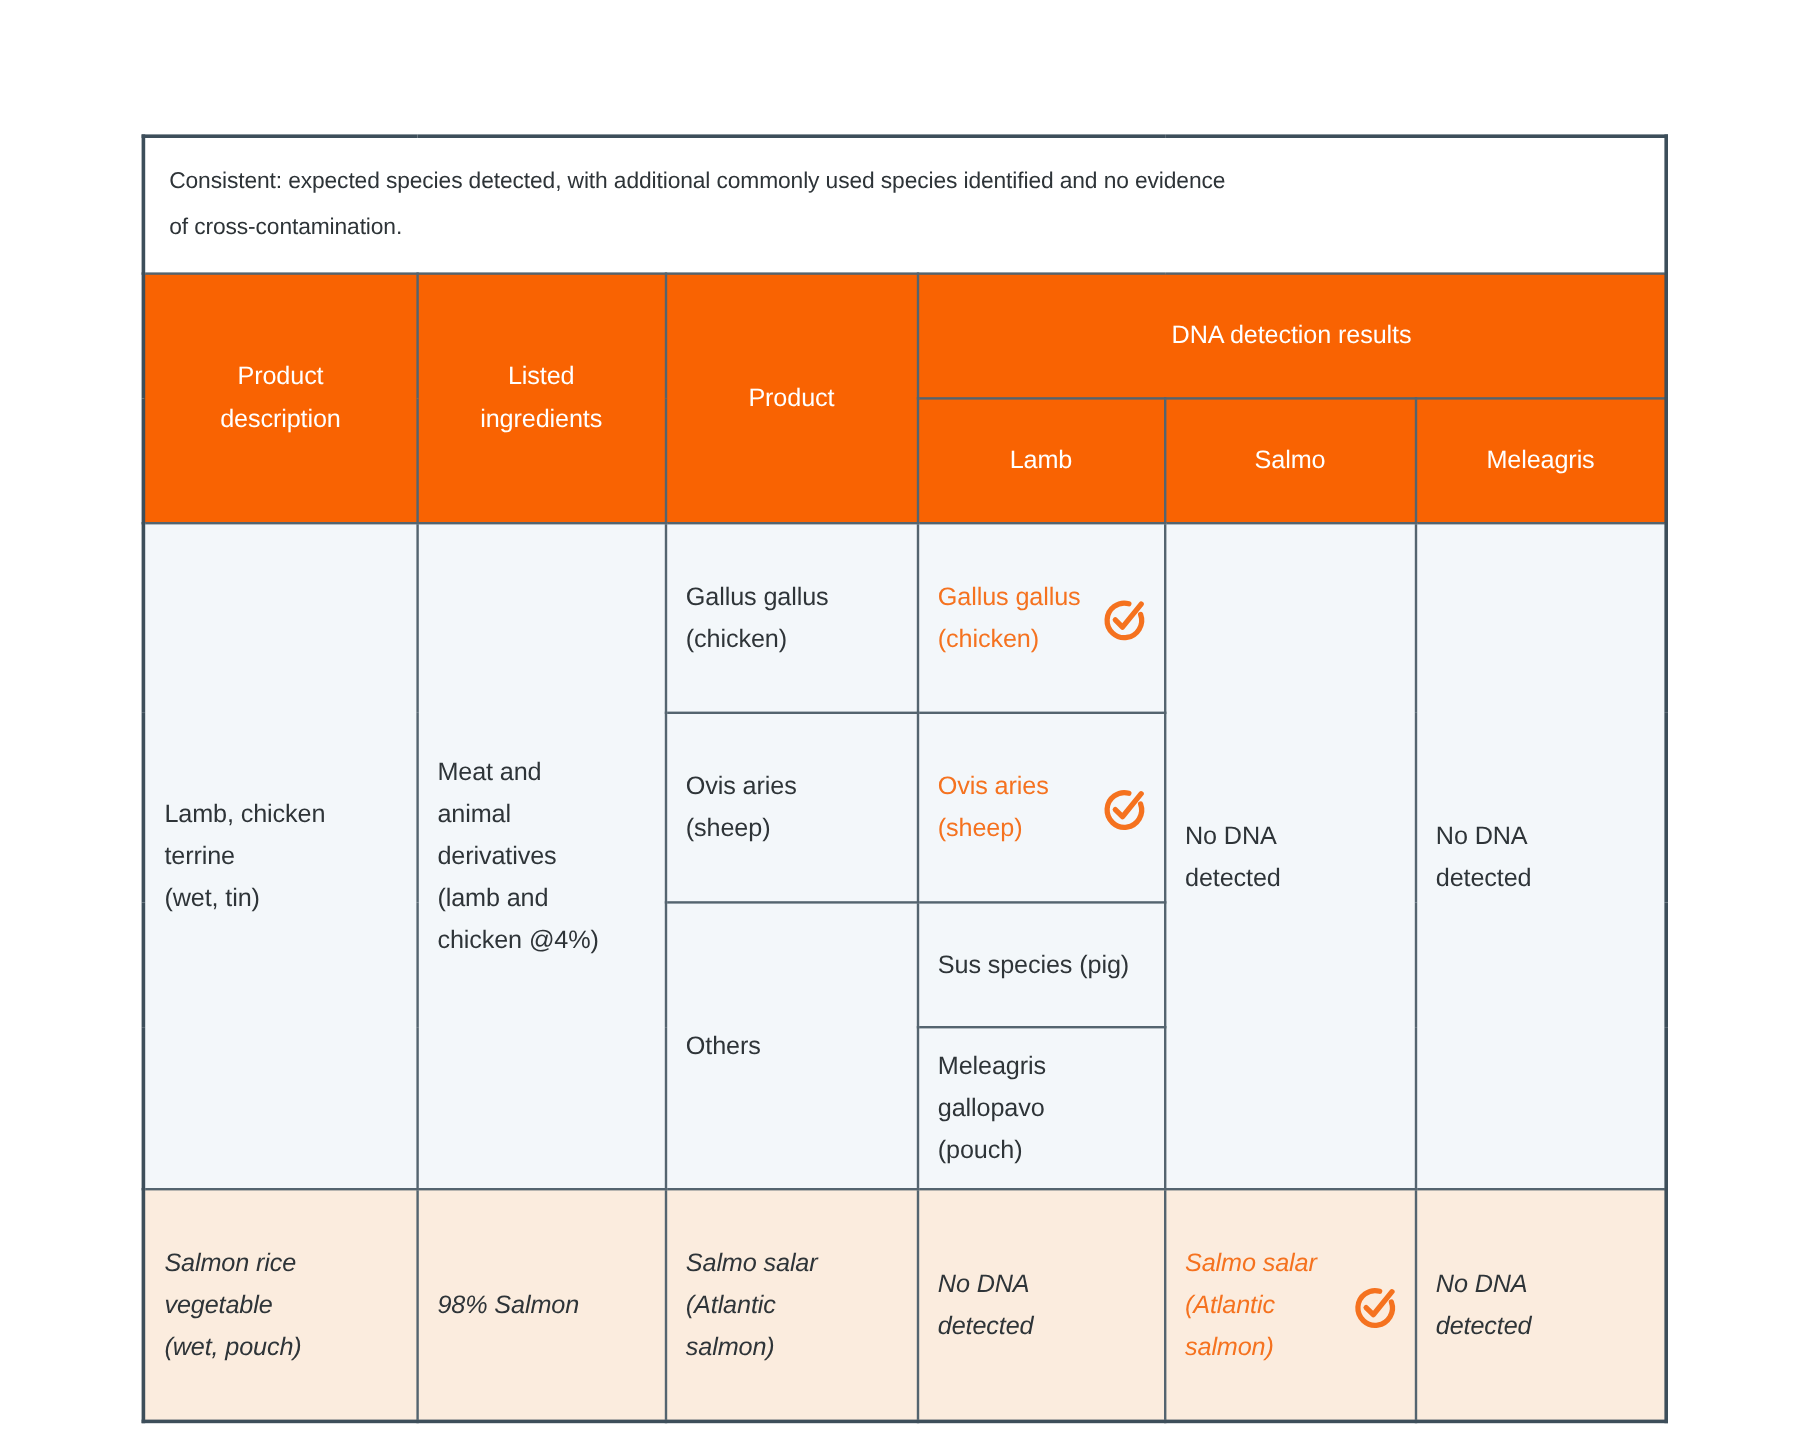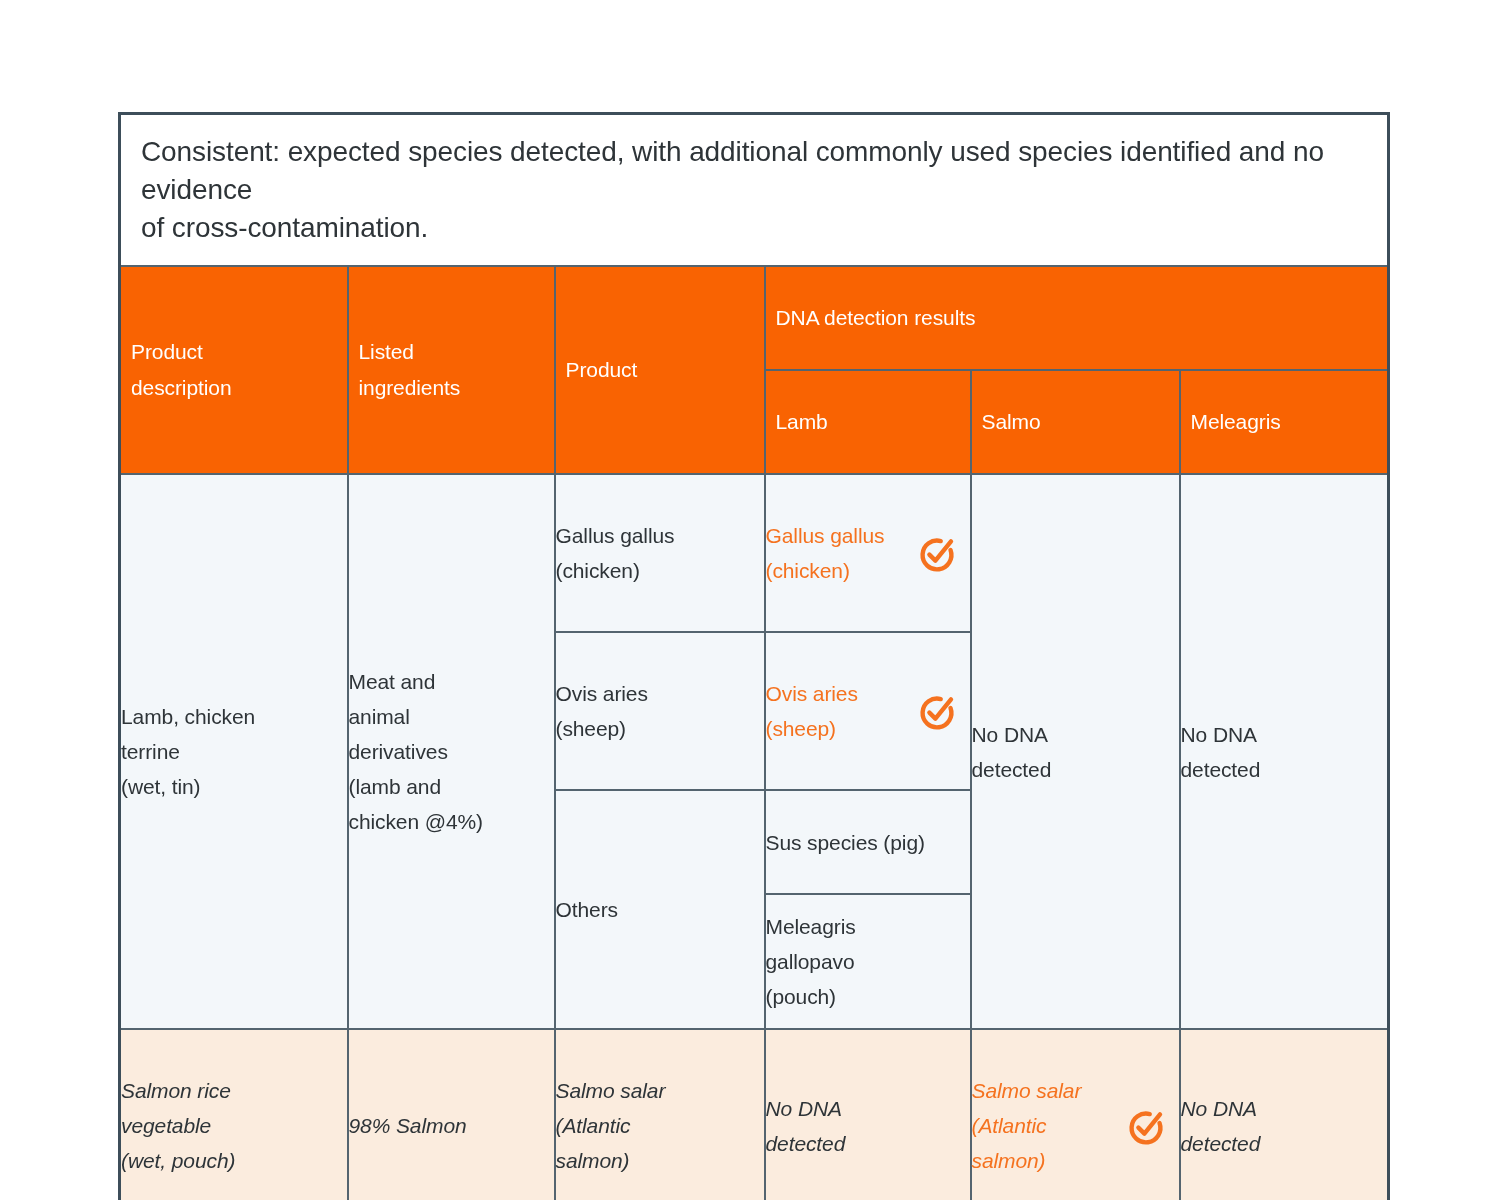--- a/index.html
+++ b/index.html
@@ -29,33 +29,34 @@
     table-layout: fixed;
     border: 3px solid var(--outer-border);
     font-size: 21px;
     letter-spacing: -0.1px;
   }
   td {
     border: 2px solid var(--border);
     vertical-align: middle;
     white-space: pre-line;
     line-height: 35px;
-    padding: 8px 12px 8px 0;
+    padding: 8px 12px 8px 16px;
   }
   td.caption-cell {
     background: var(--page-bg);
     height: 108px;
     vertical-align: top;
     padding: 18px 20px;
     line-height: 38px;
-    font-size: 28px;
+    font-size: 19px;
   }
   tr.head td {
     background: var(--header-bg);
     color: var(--header-text);
+    text-align: center;
     padding: 8px 10px;
     line-height: 36px;
   }
   tr.h1 { height: 104px; }
   tr.h2 { height: 104px; }
   tr.r1a { height: 125px; }
   tr.r1b { height: 126px; }
   tr.r1c { height: 104px; }
   tr.r1d { height: 135px; }
   tr.r2  { height: 170px; font-style: italic; }

